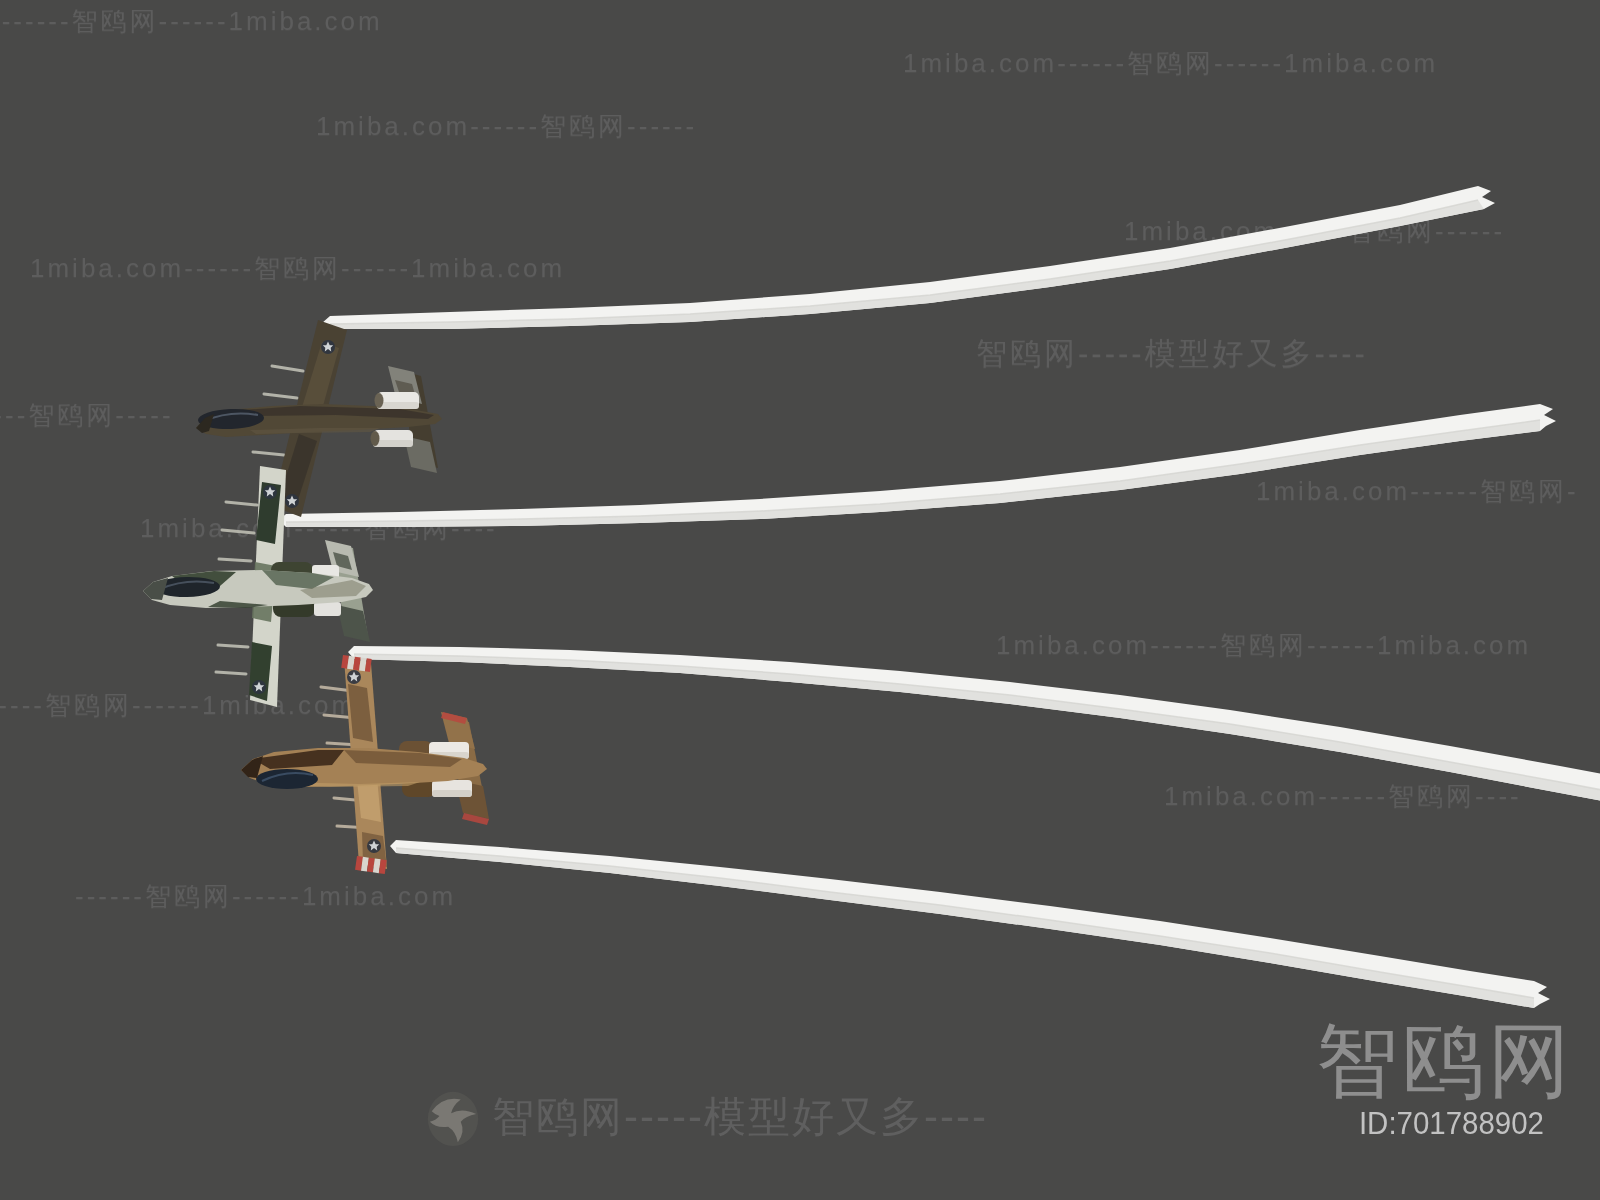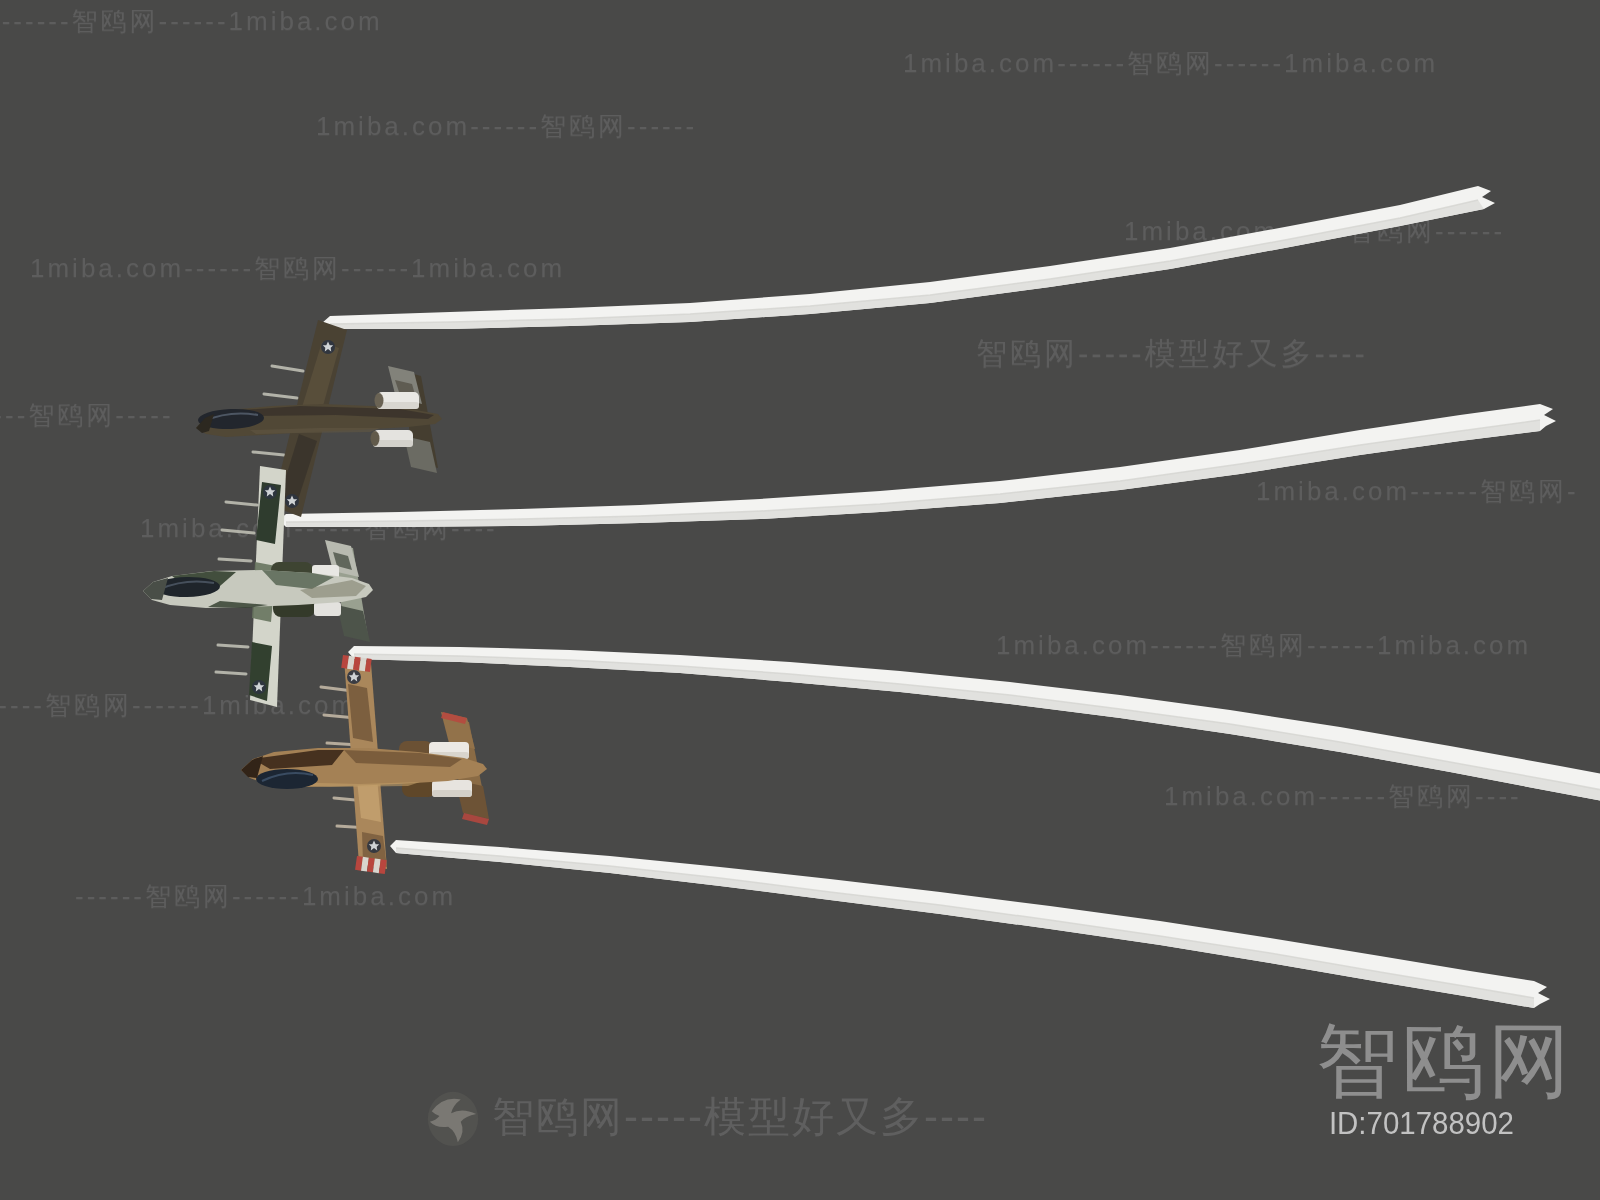--- a/index.html
+++ b/index.html
@@ -23,21 +23,21 @@
   .contrail-shade{fill:var(--contrail-shade,#e1e1de);}
   .contrail-seam{stroke:#d4d4d1;stroke-width:1.5;fill:none;opacity:.8;}
   
   .footer-wm{position:absolute;left:424px;top:1088px;display:flex;align-items:center;gap:10px;}
   .footer-wm .bird{width:58px;height:58px;}
   .footer-wm .txt{
     font-size:42px;color:var(--footer-color,#5f5f5f);letter-spacing:2px;
     white-space:nowrap;line-height:1;
   }
   
-  .logo-block{position:absolute;right:26px;top:1018px;text-align:left;}
+  .logo-block{position:absolute;right:26px;top:1018px;text-align:center;}
   .logo-text{
     font-size:82px;line-height:1.05;color:var(--logo-color,#8e8e8e);
     letter-spacing:4px;font-weight:500;white-space:nowrap;
   }
   .model-id{
     margin-top:2px;font-size:31px;color:var(--id-color,#c2c2c2);
     letter-spacing:0px;white-space:nowrap;transform:scaleX(.95);transform-origin:right;
   }
 </style>
 </head>

